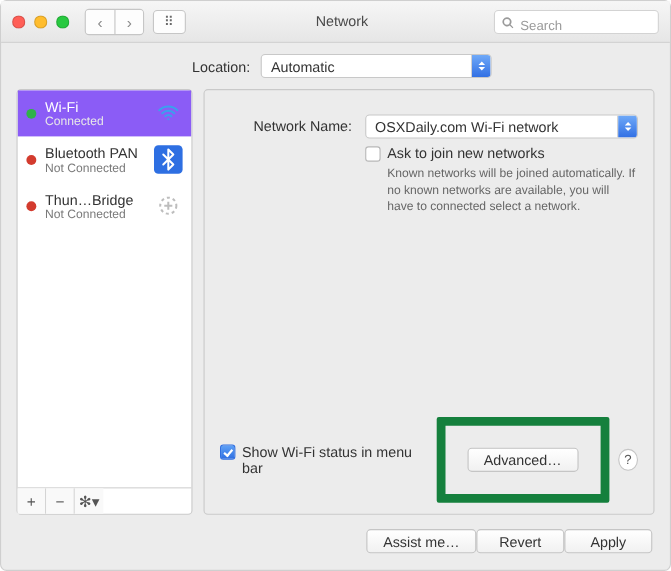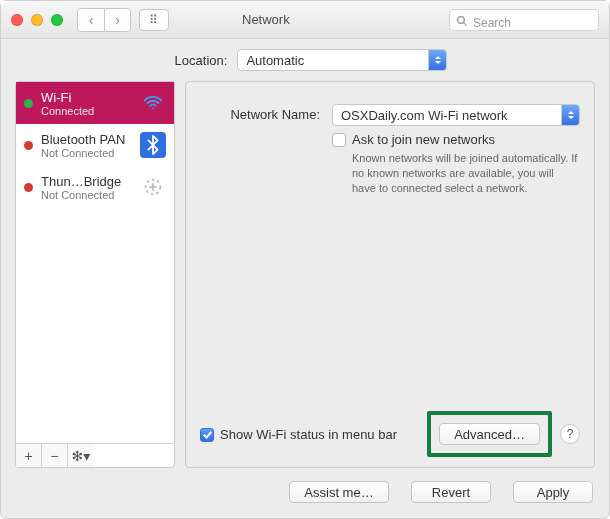--- a/index.html
+++ b/index.html
@@ -33,21 +33,21 @@
     }
     .traffic { display: flex; gap: 8px; align-items: center; margin-right: 6px;}
     .tl { width: 12px; height: 12px; border-radius: 50%; border: 0.5px solid rgba(0,0,0,.15);}
     .tl.red{background:#ff5f57}
     .tl.yellow{background:#ffbd2e}
     .tl.green{background:#28c940}
     .navbtns { display:flex; border:1px solid #c6c6c6; border-radius:4px; overflow:hidden;}
     .navbtn { width:26px;height:22px;display:flex;align-items:center;justify-content:center;background:#fdfdfd;color:#8a8a8a;font-size:14px;}
     .navbtn + .navbtn{border-left:1px solid #c6c6c6}
     .gridbtn{width:30px;height:22px;border:1px solid #c6c6c6;border-radius:4px;display:flex;align-items:center;justify-content:center;background:#fdfdfd;color:#6a6a6a;font-size:12px;letter-spacing:1px;}
-    .title { flex: 0 0 auto; margin-left: 65px; color:#4a4a4a; font-size:13px;text-align:right; }
+    .title { flex: 0 0 auto; margin-left: 110px; color:#4a4a4a; font-size:13px;text-align:right; }
     .titlebar .spacer{flex:1}
     .search {
       width: 150px; height: 22px; background:#fff; border:1px solid #d3d3d3; border-radius:4px;
       display:flex;align-items:flex-end;padding:0 6px;color:#9a9a9a;gap:5px;font-size:12px;
     }
     .search svg{width:12px;height:12px;fill:#9a9a9a}
     
     .location-row{
       height:42px;display:flex;align-items:center;justify-content:center;gap:10px;margin-left:12px;
     }
@@ -65,21 +65,21 @@
     .popup .end .dn{border-top:3px solid #fff;margin-top:1px}
     
     .main {
       flex:1; display:flex; gap:10px; padding:0 14px 6px 14px;
     }
     .sidebar{
       width:160px;background:#fff;border:1px solid #c9c9c9;border-radius:4px;display:flex;flex-direction:column;
     }
     .svc-list{flex:1;overflow:hidden}
     .svc{display:flex;align-items:center;gap:8px;padding:6px 8px;height:42px}
-    .svc.sel{background:#be185d}
+    .svc.sel{background:#8b5cf6}
     .svc .dot{width:9px;height:9px;border-radius:50%;flex:0 0 auto;}
     .dot.green{background:#2fb14a}
     .dot.red{background:#d33b2e}
     .svc .txt{flex:1;min-width:0}
     .svc .name{font-size:13px;white-space:nowrap;overflow:hidden;text-overflow:ellipsis}
     .svc.sel .name{color:#fff}
     .svc .sub{font-size:11px;color:#7a7a7a}
     .svc.sel .sub{color:#e8e8e8}
     .svc .iconwrap{width:26px;height:26px;display:flex;align-items:center;justify-content:center;border-radius:4px;flex:0 0 auto}
     .iconwrap svg{width:22px;height:22px}
@@ -100,24 +100,24 @@
       font-size:13px;color:#333;display:inline-flex;align-items:center;justify-content:center;white-space:nowrap;
     }
     .desc{font-size:11px;color:#666;line-height:1.35}
     .checkbox-row{display:flex;align-items:flex-start;gap:6px;font-size:13px;color:#333}
     .cbox{width:14px;height:14px;border:1px solid #b7b7b7;border-radius:3px;background:#fff;display:inline-flex;align-items:center;justify-content:center;margin-top:1px;flex:0 0 auto}
     .cbox.checked{background:linear-gradient(#5ea1f6,#2f6fe2);border-color:#2f6fe2}
     .cbox.checked::after{content:"";width:3px;height:6px;border:solid #fff;border-width:0 2px 2px 0;transform:rotate(40deg);margin-bottom:1px}
     .panel-spacer{flex:1}
     .panel-bottom{display:flex;align-items:center;gap:8px}
     .help{width:20px;height:20px;border:1px solid #c5c5c5;border-radius:50%;display:flex;align-items:center;justify-content:center;color:#555;font-size:12px;background:#fff}
-    .highlight{border:4px solid #15803d;padding:8px;border-radius:2px}
+    .highlight{border:8px solid #15803d;padding:20px;border-radius:2px}
     
     .footer{
-      height:44px;display:flex;align-items:center;justify-content:flex-end;gap:22px;padding:0 16px 8px 0;
+      height:44px;display:flex;align-items:center;justify-content:flex-end;gap:0;padding:0 16px 8px 0;
     }
   </style>
 </head>
 <body>
 
 <div class="window">
 
   <div class="titlebar">
     <div class="traffic">
       <div class="tl red"></div>

